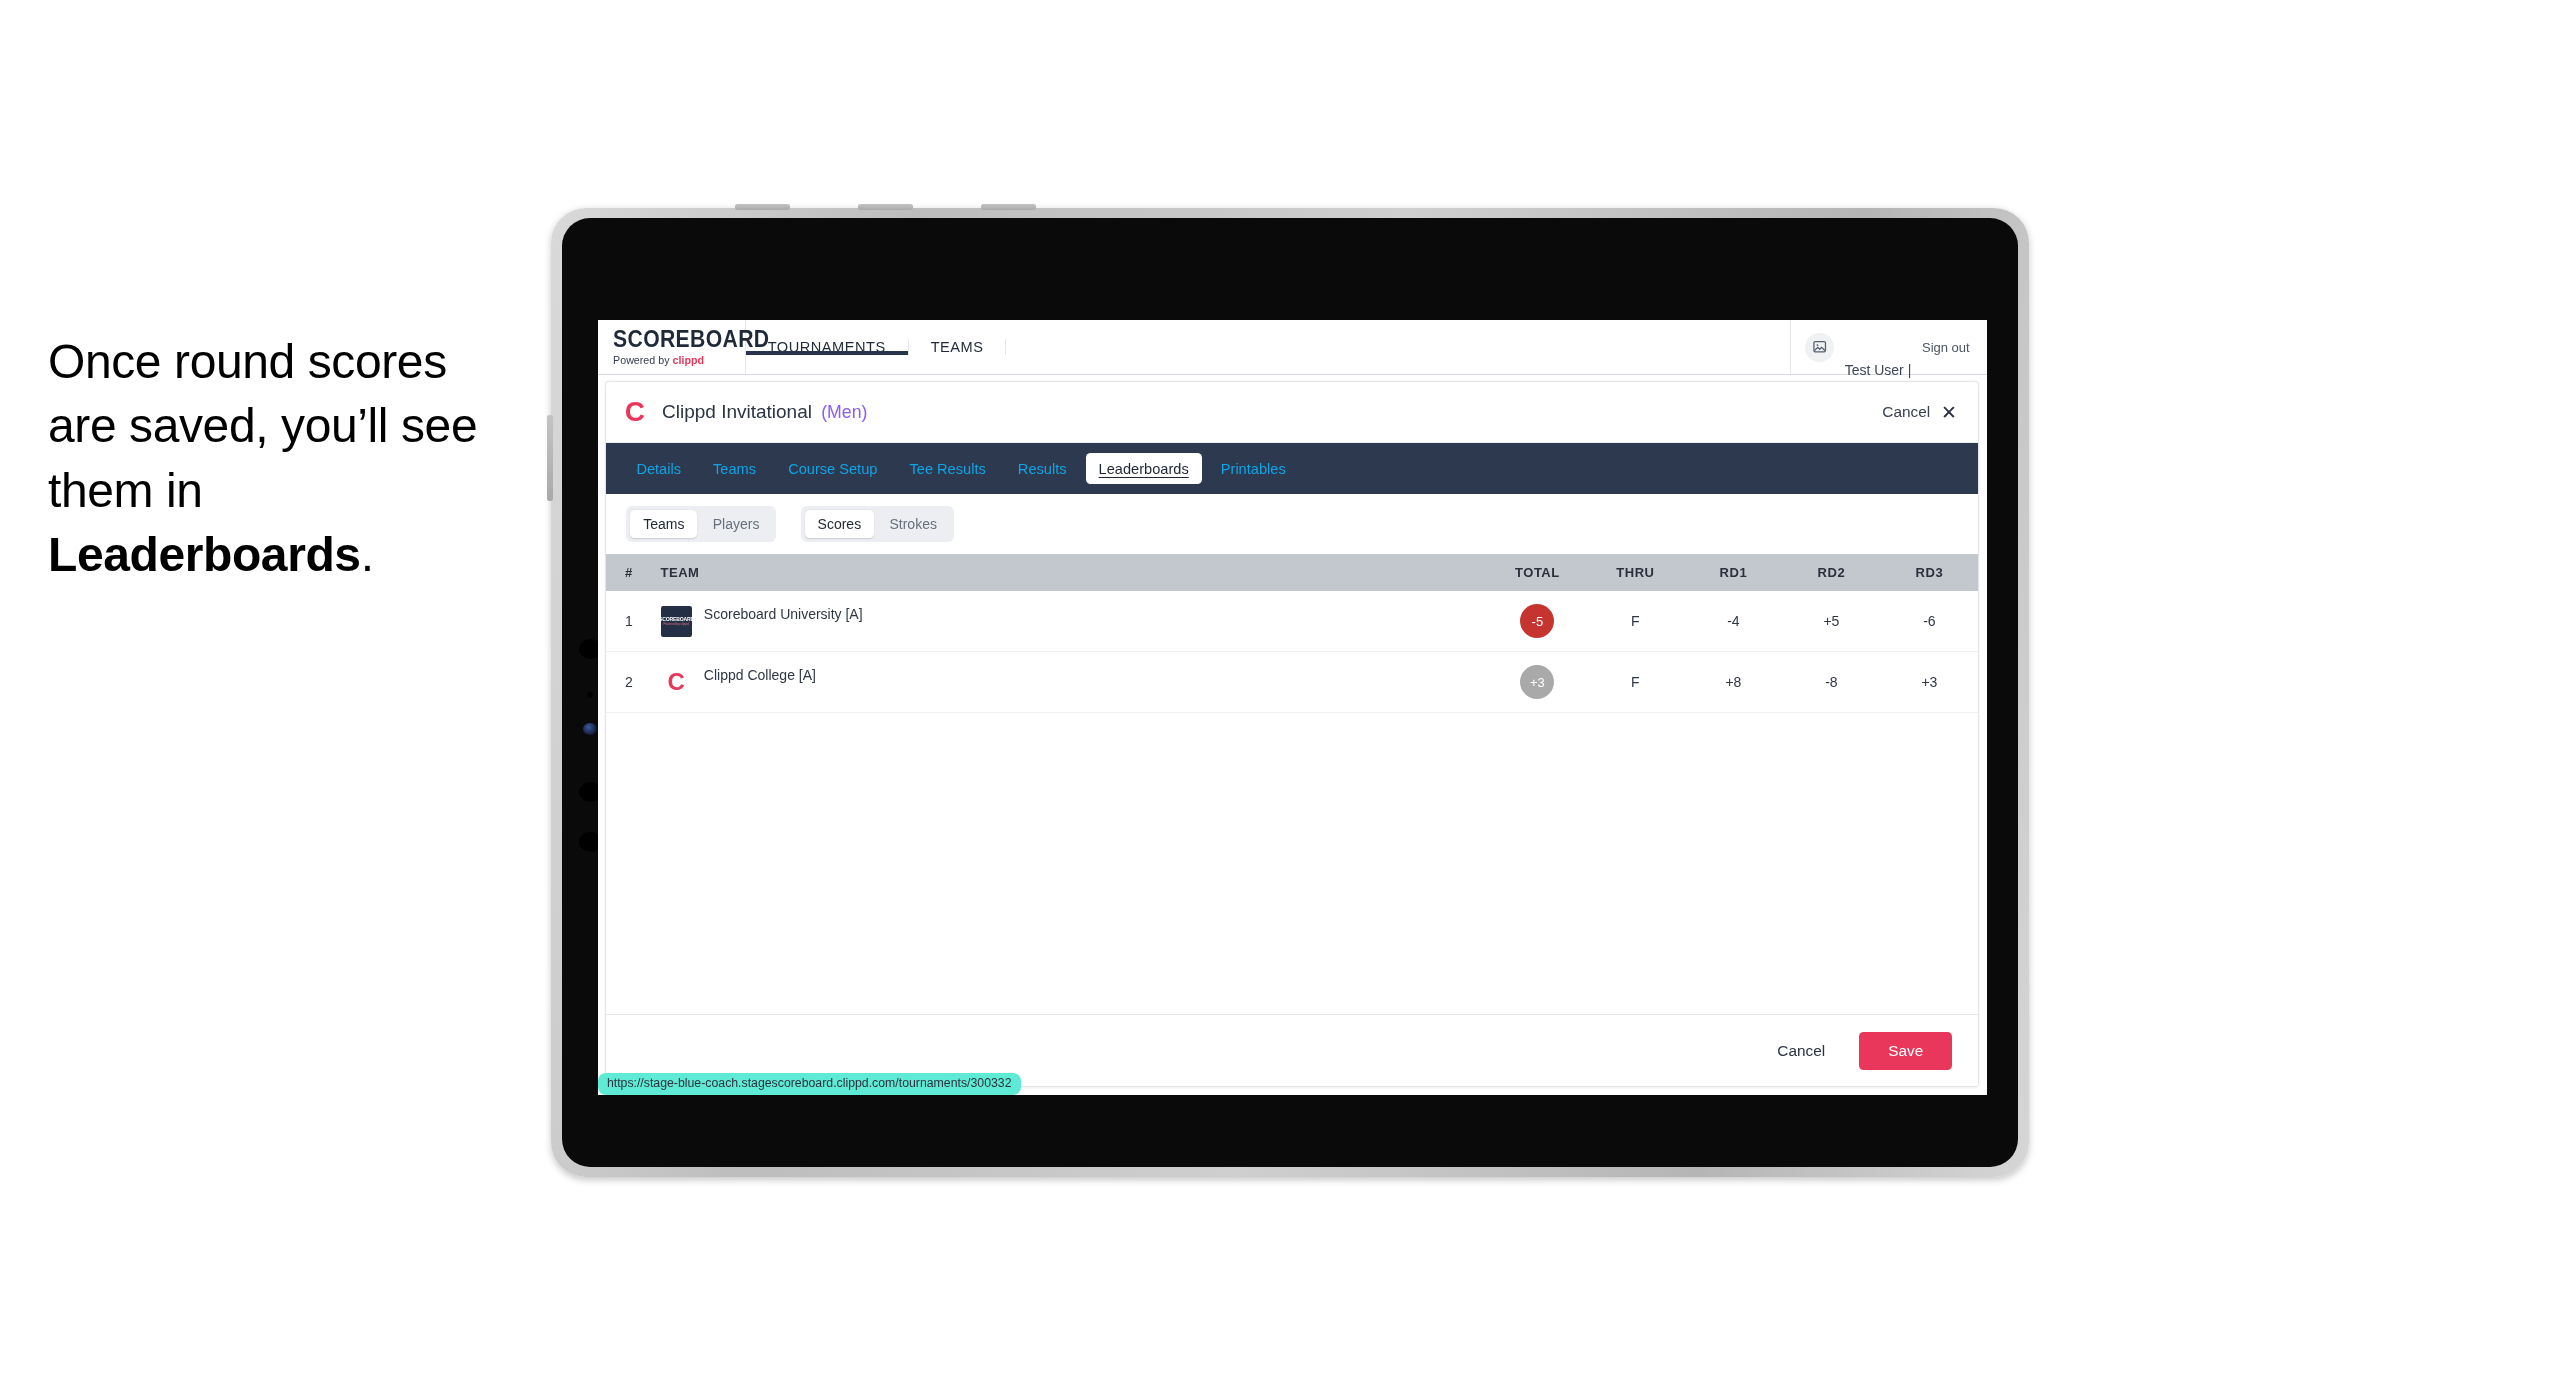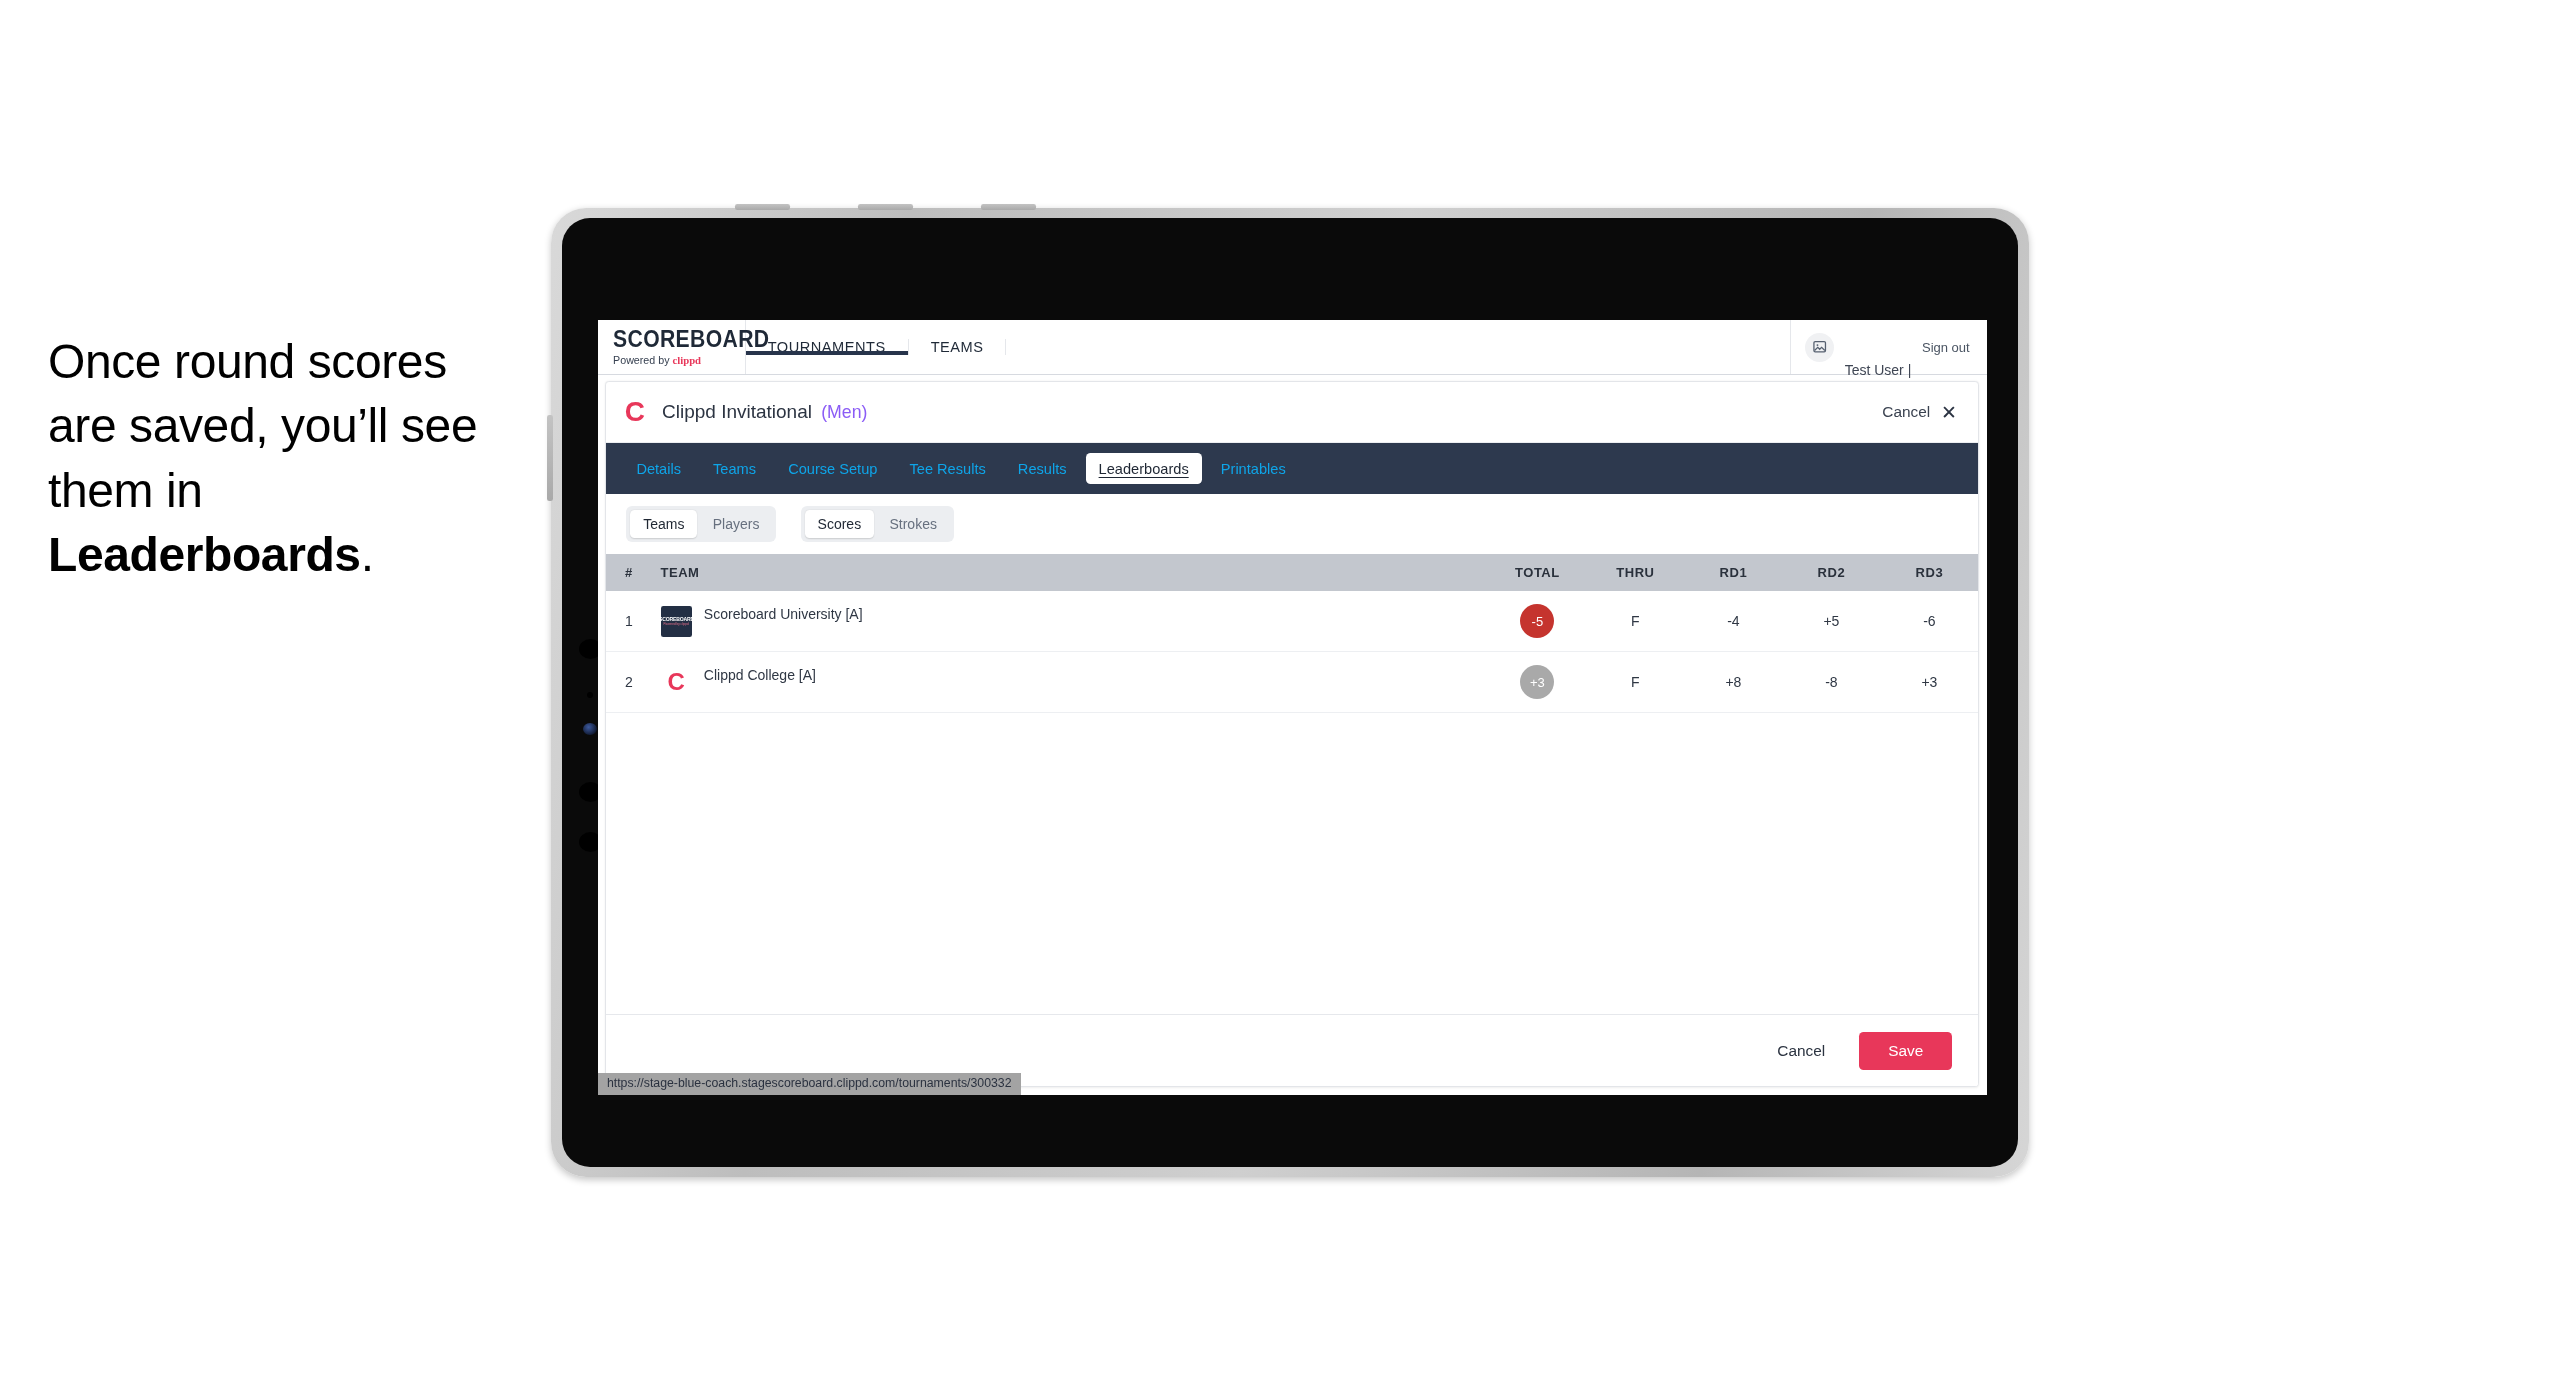--- a/index.html
+++ b/index.html
@@ -112,21 +112,21 @@
     font-family: "Liberation Sans", sans-serif;
     transform: scaleX(0.92);
     transform-origin: left center;
   }
   .brand-sub {
     margin-top: 4.6px;
     font-size: 10.7px;
     color: #374151;
     line-height: 1;
   }
-  .brand-sub .pink { color: #e8375a; font-weight: bold; font-family: Liberation Serif, serif; }
+  .brand-sub .pink { color: #e8375a; font-weight: bold; }
 
   .topnav { display: flex; align-items: center; }
   .topnav-item {
     display: flex;
     align-items: center;
     padding: 0 22px;
     font-size: 14.6px;
     color: #1f2937;
     letter-spacing: 0.5px;
     border-right: 0.8px solid #e5e7eb;
@@ -336,26 +336,27 @@
     padding: 10px 29px;
     cursor: pointer;
     font-family: "Liberation Sans", sans-serif;
   }
 
   
   .statusurl {
     position: absolute;
     left: 0;
     bottom: 0;
-    background: #a3a3a3;
+    background: #5eead4;
     color: #2b3240;
     font-size: 12.3px;
     padding: 3.8px 9.2px 4.6px 9.2px;
     white-space: nowrap;
     font-family: "Liberation Sans", sans-serif;
+    border-radius: 8px;
   }
 </style>
 </head>
 <body>
 
 <div class="caption">
   <span>Once round scores are saved, you’ll see them in </span><span class="bold">Leaderboards</span><span>.</span>
 </div>
 
 <div class="device">

